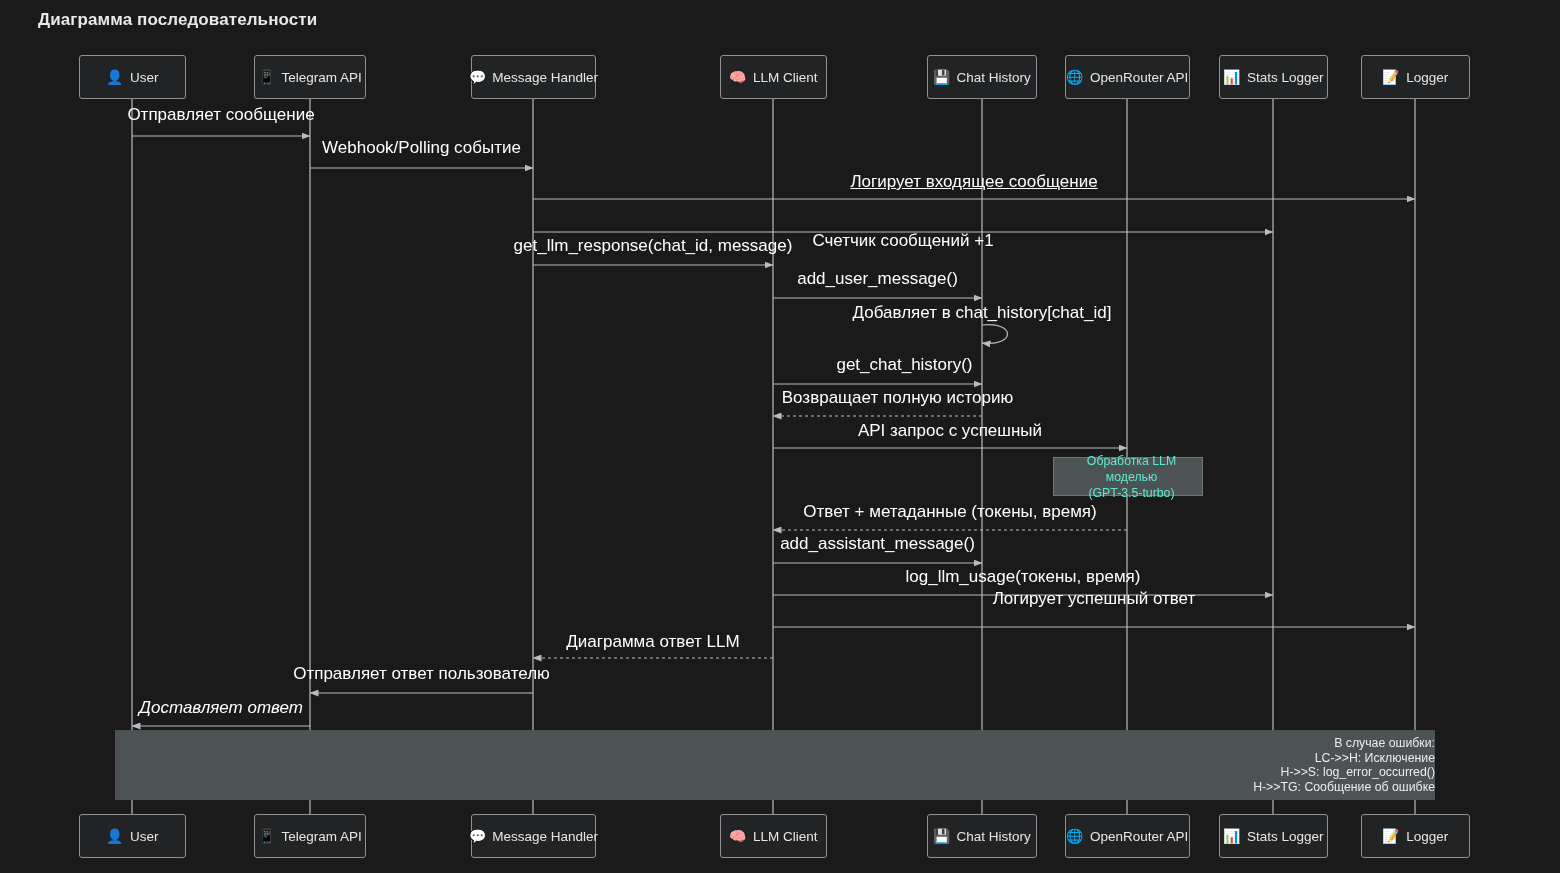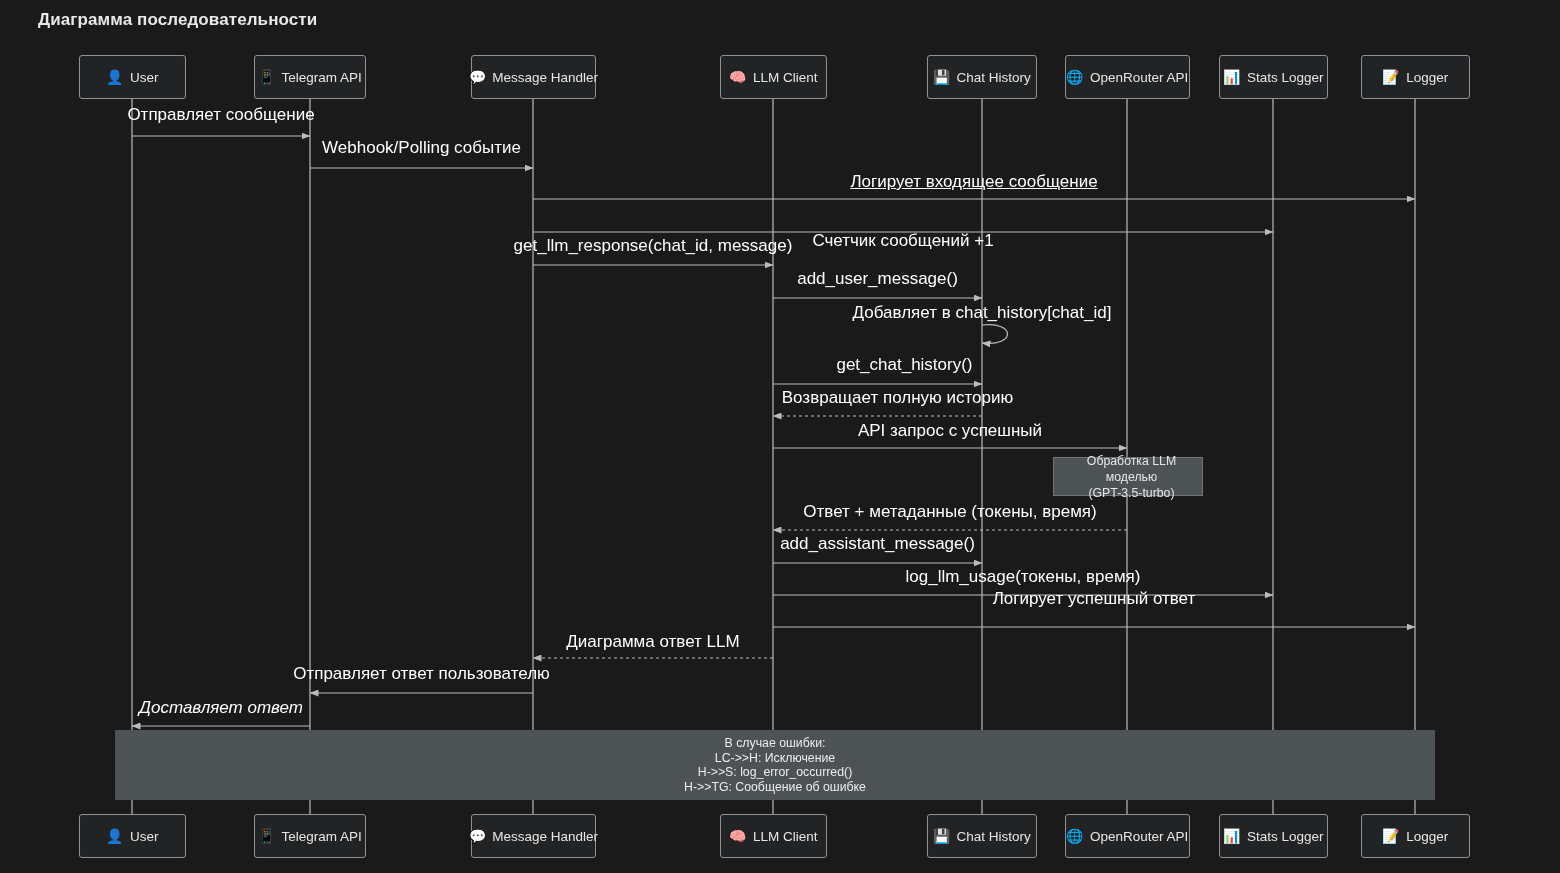--- a/index.html
+++ b/index.html
@@ -58,40 +58,40 @@
     font-size: 17px;
     white-space: nowrap;
     transform: translateX(-50%);
     text-align: left;
   }
   .note-box {
     position: absolute;
     box-sizing: border-box;
     background: #4d5255;
     border: 1px solid #6f7578;
-    color: #e5e5e5;
+    color: #5eead4;
     font-size: 12.3px;
     display: flex;
     flex-direction: column;
     align-items: center;
     justify-content: center;
     text-align: center;
     line-height: 16px;
     white-space: pre-line;
     padding-left: 7px;
   }
   .note-wide {
     position: absolute;
     box-sizing: border-box;
     background: #4d5255;
     color: #ececec;
     font-size: 12.3px;
     display: flex;
     flex-direction: column;
-    align-items: center;
+    align-items: flex-end;
     justify-content: center;
     text-align: center;
     line-height: 14.5px;
   }
 </style>
 </head>
 <body>
 
 <div id="root">
 

